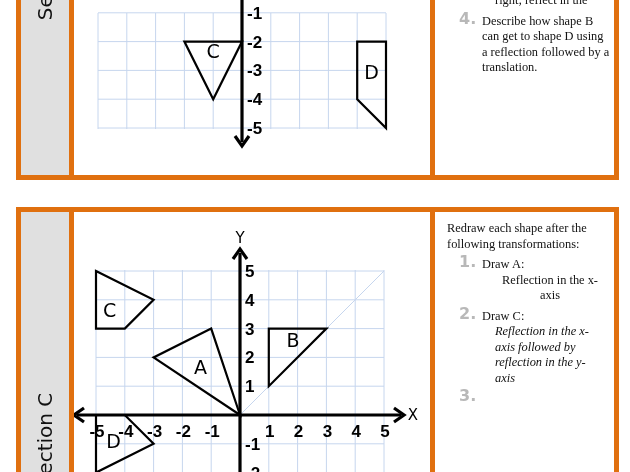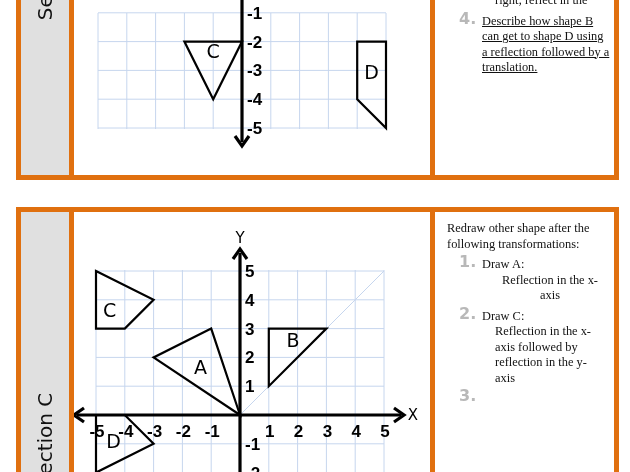--- a/index.html
+++ b/index.html
@@ -67,21 +67,21 @@
       </svg>
   </div>
 
   <div class="text-col">
     <div class="inner" style="top:-2px;">
       <div class="q" style="margin-top:0;">
         <div class="sub">right; reflect in the</div>
       </div>
       <div class="q" style="margin-top:5px;">
         <span class="num">4.</span>
-        <div style="width:128px;text-decoration:underline;">Describe how shape B can get to shape D using a reflection followed by a translation.</div>
+        <div style="width:128px;">Describe how shape B can get to shape D using a reflection followed by a translation.</div>
       </div>
     </div>
   </div>
 </div>
 
 <div class="panel panel-bottom">
   <div class="side">
     <span class="side-label" style="top:228px;">Section C</span>
   </div>
 
@@ -137,29 +137,29 @@
         <text x="126.6" y="162" font-family="DejaVu Sans, sans-serif" font-size="19" text-anchor="middle">A</text>
         <polygon points="194.8,116.6 252.4,116.6 194.8,174.2" fill="none" stroke="#000" stroke-width="2.2" stroke-linejoin="miter"></polygon>
         <text x="219" y="134.8" font-family="DejaVu Sans, sans-serif" font-size="19" text-anchor="middle">B</text>
         <polygon points="22,203 50.8,203 79.6,231.8 22,260.6" fill="none" stroke="#000" stroke-width="2.2" stroke-linejoin="miter"></polygon>
         <text x="39.599999999999994" y="235.6" font-family="DejaVu Sans, sans-serif" font-size="19" text-anchor="middle">D</text>
       </svg>
   </div>
 
   <div class="text-col">
     <div class="inner" style="top:9px;">
-      <div>Redraw other shape after the following transformations:</div>
+      <div>Redraw each shape after the following transformations:</div>
       <div class="q" style="margin-top:5px;">
         <span class="num">1.</span>
         <div>Draw A:</div>
         <div class="sub" style="width:110px;text-align:center;">Reflection in the x-axis</div>
       </div>
       <div class="q" style="margin-top:5px;">
         <span class="num">2.</span>
         <div>Draw C:</div>
-        <div class="sub" style="width:110px;">Reflection in the x-axis followed by reflection in the y-axis</div>
+        <div class="sub" style="width:110px;font-style:italic;">Reflection in the x-axis followed by reflection in the y-axis</div>
       </div>
       <div class="q" style="margin-top:5px;">
         <span class="num">3.</span>
       </div>
     </div>
   </div>
 </div>
 
 </body></html>

